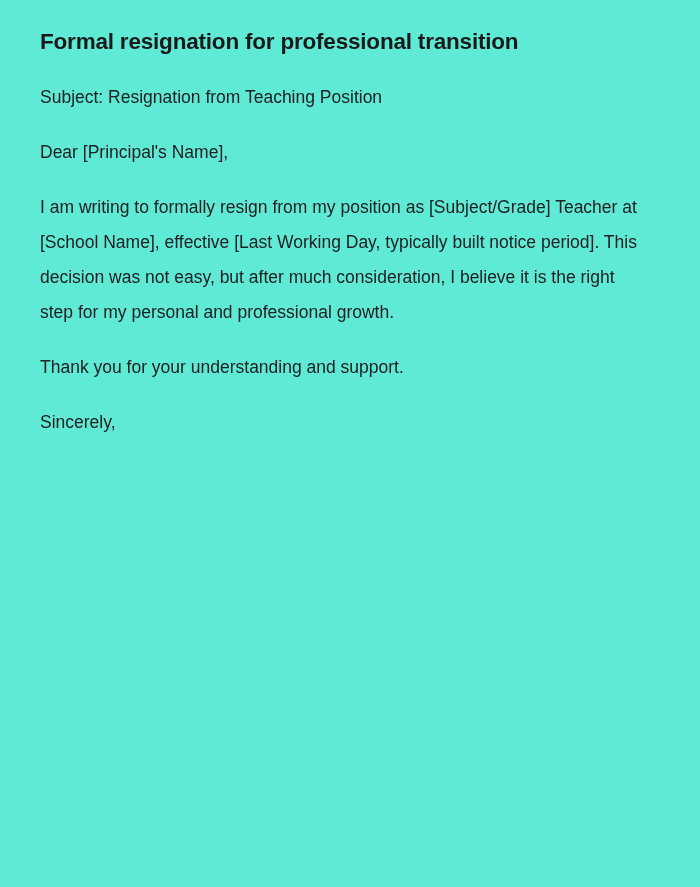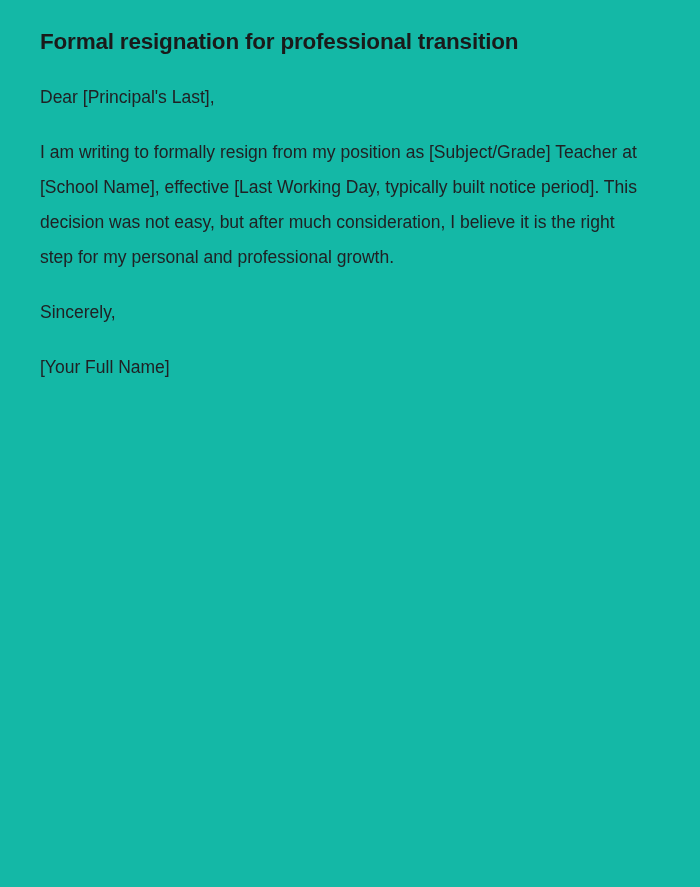--- a/index.html
+++ b/index.html
@@ -6,21 +6,21 @@
   html, body {
     width: 700px;
     height: 887px;
     background: #ffffff;
     font-family: "Liberation Sans", "DejaVu Sans", sans-serif;
     overflow: hidden;
   }
   .page {
     width: 700px;
     height: 887px;
-    background: #14b8a6;
+    background: #5eead4;
     padding: 27px 60px 0 40px;
   }
   .doc-title {
     font-size: 22.5px;
     font-weight: 700;
     color: #1a1a1a;
     letter-spacing: -0.2px;
     line-height: 30px;
     margin-bottom: 23px;
   }
@@ -32,24 +32,25 @@
     margin-bottom: 20px;
     max-width: 600px;
   }
 </style>
 </head>
 <body>
 
 <div class="page">
   <h1 class="doc-title">Formal resignation for professional transition</h1>
 
+  <p class="para">Subject: Resignation from Teaching Position</p>
 
-  <p class="para">Dear [Principal's Last],</p>
+  <p class="para">Dear [Principal's Name],</p>
 
   <p class="para">I am writing to formally resign from my position as [Subject/Grade] Teacher at [School Name], effective [Last Working Day, typically built notice period]. This decision was not easy, but after much consideration, I believe it is the right step for my personal and professional growth.</p>
 
 
 
+  <p class="para">Thank you for your understanding and support.</p>
 
   <p class="para">Sincerely,</p>
 
-  <p class="para">[Your Full Name]</p>
 </div>
 
 </body></html>

